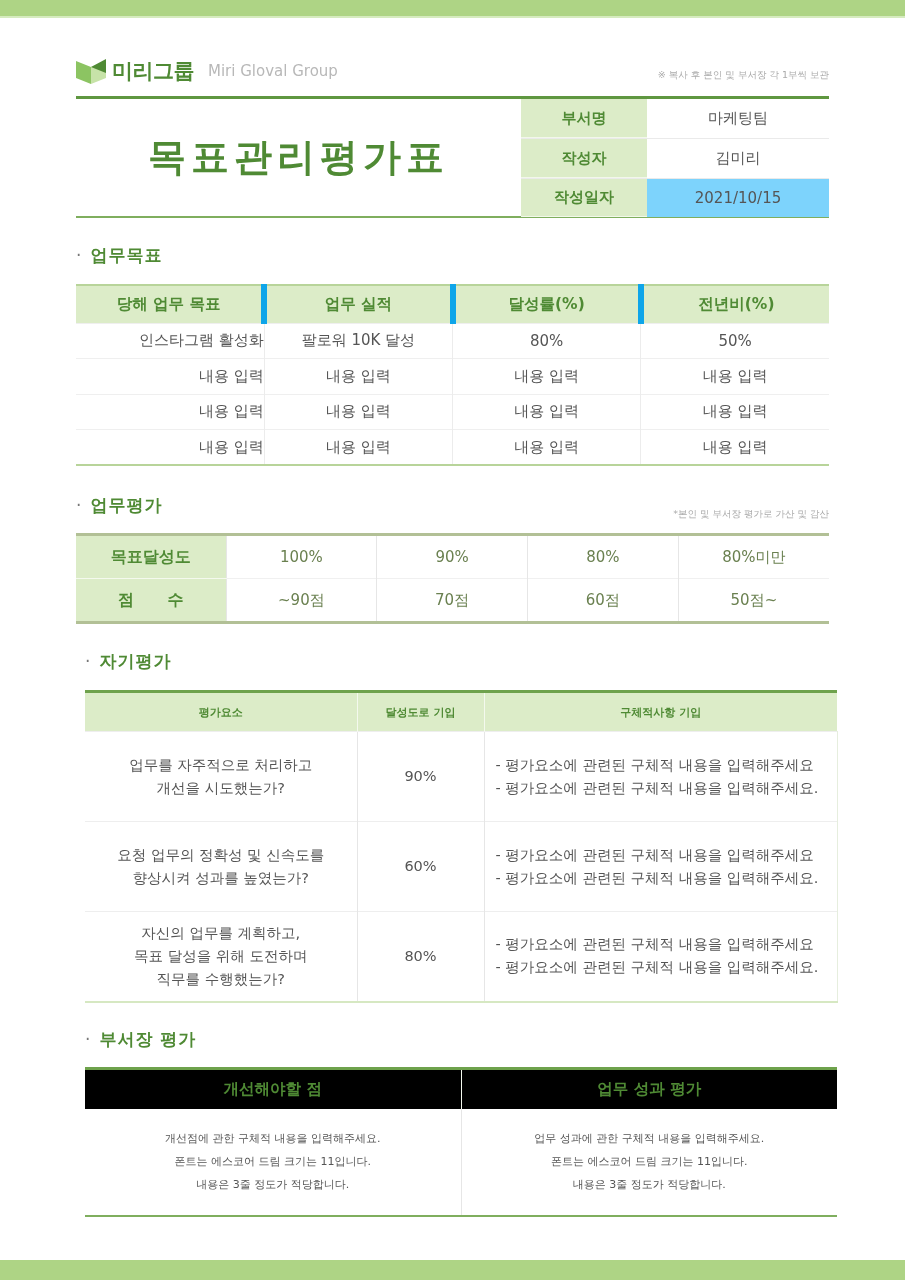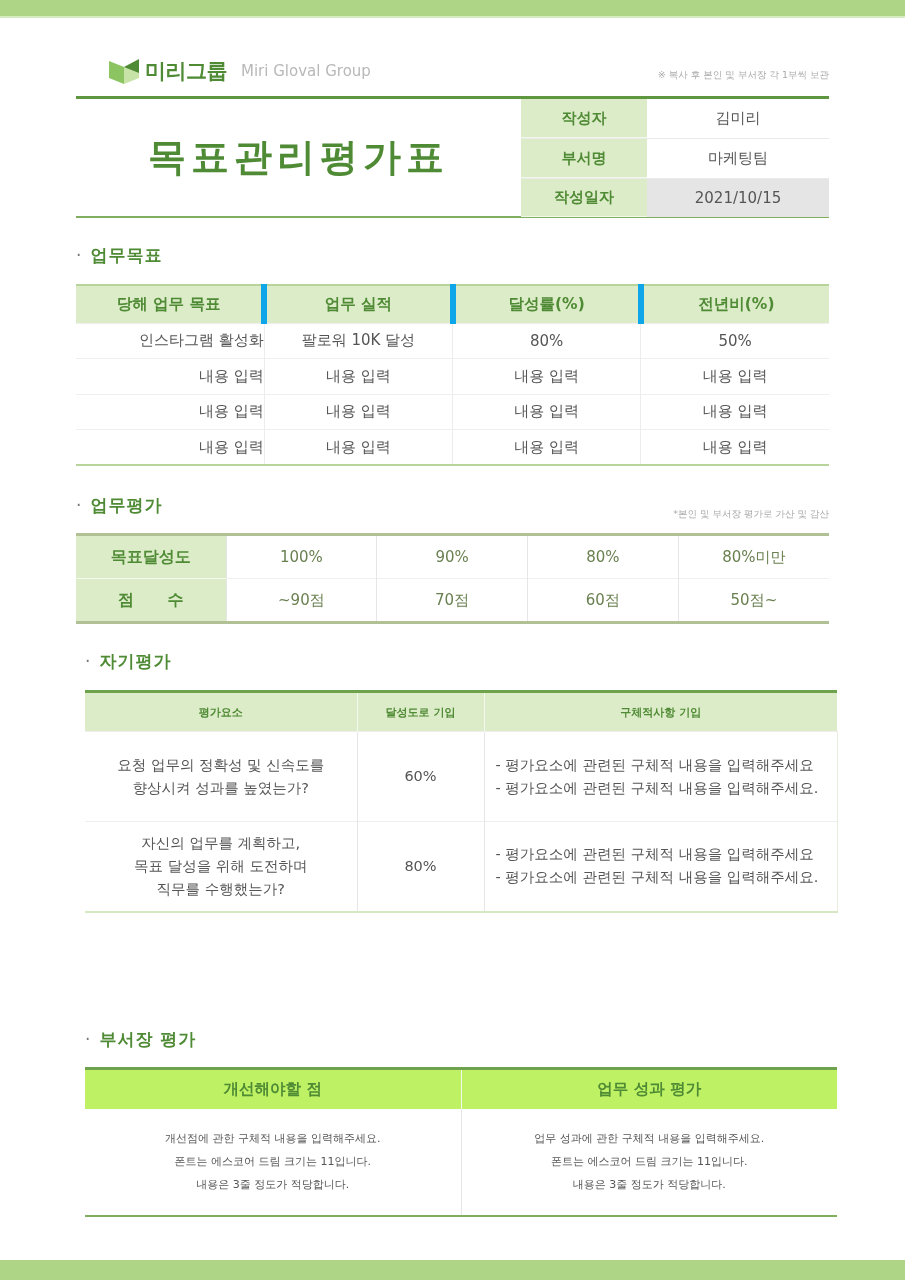--- a/index.html
+++ b/index.html
@@ -1,34 +1,34 @@
 <!DOCTYPE html>
 <html><head>
 <meta charset="utf-8">
 <style>
   * { box-sizing: border-box; margin: 0; padding: 0; }
   html, body { width: 905px; height: 1280px; background: #ffffff; overflow: hidden; }
   body { position: relative; font-family: "DejaVu Sans", "Liberation Sans", sans-serif; color: #555; }
   .bar-top { position: absolute; left: 0; top: 0; width: 905px; height: 18px; background: #aed485; border-bottom: 2px solid #d6ebbf; }
   .bar-bottom { position: absolute; left: 0; top: 1260px; width: 905px; height: 20px; background: #aed485; }
 
-  .logo { position: absolute; left: 76px; top: 56px; height: 30px; display: flex; align-items: center; margin-left: 33px; }
+  .logo { position: absolute; left: 76px; top: 56px; height: 30px; display: flex; align-items: center; }
   .logo svg { width: 30px; height: 28px; }
   .logo-ko { font-weight: bold; font-size: 21px; color: #4f8a34; margin-left: 6px; letter-spacing: -0.5px; }
   .logo-en { font-size: 15px; color: #b8b8b8; margin-left: 14px; }
   .copy-note { position: absolute; right: 76px; top: 69px; font-size: 9.5px; color: #aaa; }
 
   .head-box { position: absolute; left: 76px; top: 96px; width: 753px; height: 122px; border-top: 3px solid #5f9740; border-bottom: 2px solid #7fae5e; }
   .doc-title { position: absolute; left: 0; top: 0; width: 445px; height: 117px; display: flex; align-items: center; justify-content: center; font-size: 38px; font-weight: bold; color: #4f8a34; letter-spacing: 5px; }
   .info-table { position: absolute; left: 445px; top: 0; width: 308px; }
   .info-row { display: flex; height: 40px; border-bottom: 1px solid #eaeaea; }
   .info-row:last-child { border-bottom: none; height: 38px; }
   .info-label { width: 126px; background: #dcecc8; color: #4f8a34; font-weight: bold; font-size: 15px; display: flex; align-items: center; justify-content: center; border-bottom: 1px solid #f2f8ea; }
   .info-value { flex: 1; display: flex; align-items: center; justify-content: center; font-size: 15px; color: #555; }
-  .info-row:last-child .info-value { background: #e5e5e5; }
+  .info-row:last-child .info-value { background: #7dd3fc; }
 
   .sec-title { position: absolute; font-size: 17px; font-weight: bold; color: #4f8a34; letter-spacing: 1px; }
   .sec-title .dot { color: #777; font-weight: normal; margin-right: 8px; }
   .sec-note { position: absolute; font-size: 9.5px; color: #aaa; }
 
   table { border-collapse: collapse; position: absolute; table-layout: fixed; }
   td, th { text-align: center; vertical-align: middle; font-weight: normal; }
 
   
   .goals { left: 76px; top: 284px; width: 753px; border-top: 2px solid #b8d49a; border-bottom: 2px solid #b8d49a; }
@@ -47,21 +47,21 @@
   .self { left: 85px; top: 690px; width: 752px; border-top: 3px solid #6ea24c; border-bottom: 2px solid #d6e8c2; }
   .self th { height: 40px; background: #dcecc8; color: #4f8a34; font-weight: bold; font-size: 11px; border-left: 1px solid #f4f9ee; }
   .self th:first-child { border-left: none; }
   .self td { height: 90px; font-size: 14.5px; color: #555; border-left: 1px solid #e6e6e6; border-top: 1px solid #eeeeee; line-height: 23px; }
   .self td:first-child { border-left: none; }
   .self td.details { text-align: left; padding-left: 11px; border-right: 1px solid #e6eede; }
   .self td.q { padding: 0 10px; }
 
   
   .boss { left: 85px; top: 1067px; width: 752px; border-top: 3px solid #6ea24c; border-bottom: 2px solid #7fae5e; }
-  .boss th { height: 40px; background: #bef264; color: #4f8a34; font-weight: bold; font-size: 15.5px; border-left: 1px solid #f4f9ee; }
+  .boss th { height: 40px; background: #000000; color: #4f8a34; font-weight: bold; font-size: 15.5px; border-left: 1px solid #f4f9ee; }
   .boss th:first-child { border-left: none; }
   .boss td { height: 107px; font-size: 11px; color: #555; line-height: 23px; border-left: 1px solid #e6e6e6; }
   .boss td:first-child { border-left: none; }
   .line { display: block; }
 </style>
 </head>
 <body>
 
 <div class="bar-top"></div>
 
@@ -73,26 +73,26 @@
   </svg>
   <span class="logo-ko">미리그룹</span>
   <span class="logo-en">Miri Gloval Group</span>
 </div>
 <div class="copy-note">※ 복사 후 본인 및 부서장 각 1부씩 보관</div>
 
 <div class="head-box">
   <div class="doc-title">목표관리평가표</div>
   <div class="info-table">
     <div class="info-row">
+      <div class="info-label">부서명</div>
+      <div class="info-value">마케팅팀</div>
+    </div>
+    <div class="info-row">
       <div class="info-label">작성자</div>
       <div class="info-value">김미리</div>
-    </div>
-    <div class="info-row">
-      <div class="info-label">부서명</div>
-      <div class="info-value">마케팅팀</div>
     </div>
     <div class="info-row">
       <div class="info-label">작성일자</div>
       <div class="info-value">2021/10/15</div>
     </div>
   </div>
 </div>
 
 <div class="sec-title" style="left:76px; top:244px;"><span class="dot">·</span><span>업무목표</span></div>
 
@@ -171,20 +171,31 @@
   <thead>
     <tr>
       <th>평가요소</th>
       <th>달성도로 기입</th>
       <th>구체적사항 기입</th>
     </tr>
   </thead>
   <tbody>
     <tr>
       <td class="q">
+        <span class="line">업무를 자주적으로 처리하고</span>
+        <span class="line">개선을 시도했는가?</span>
+      </td>
+      <td>90%</td>
+      <td class="details">
+        <span class="line">- 평가요소에 관련된 구체적 내용을 입력해주세요</span>
+        <span class="line">- 평가요소에 관련된 구체적 내용을 입력해주세요.</span>
+      </td>
+    </tr>
+    <tr>
+      <td class="q">
         <span class="line">요청 업무의 정확성 및 신속도를</span>
         <span class="line">향상시켜 성과를 높였는가?</span>
       </td>
       <td>60%</td>
       <td class="details">
         <span class="line">- 평가요소에 관련된 구체적 내용을 입력해주세요</span>
         <span class="line">- 평가요소에 관련된 구체적 내용을 입력해주세요.</span>
       </td>
     </tr>
     <tr>

